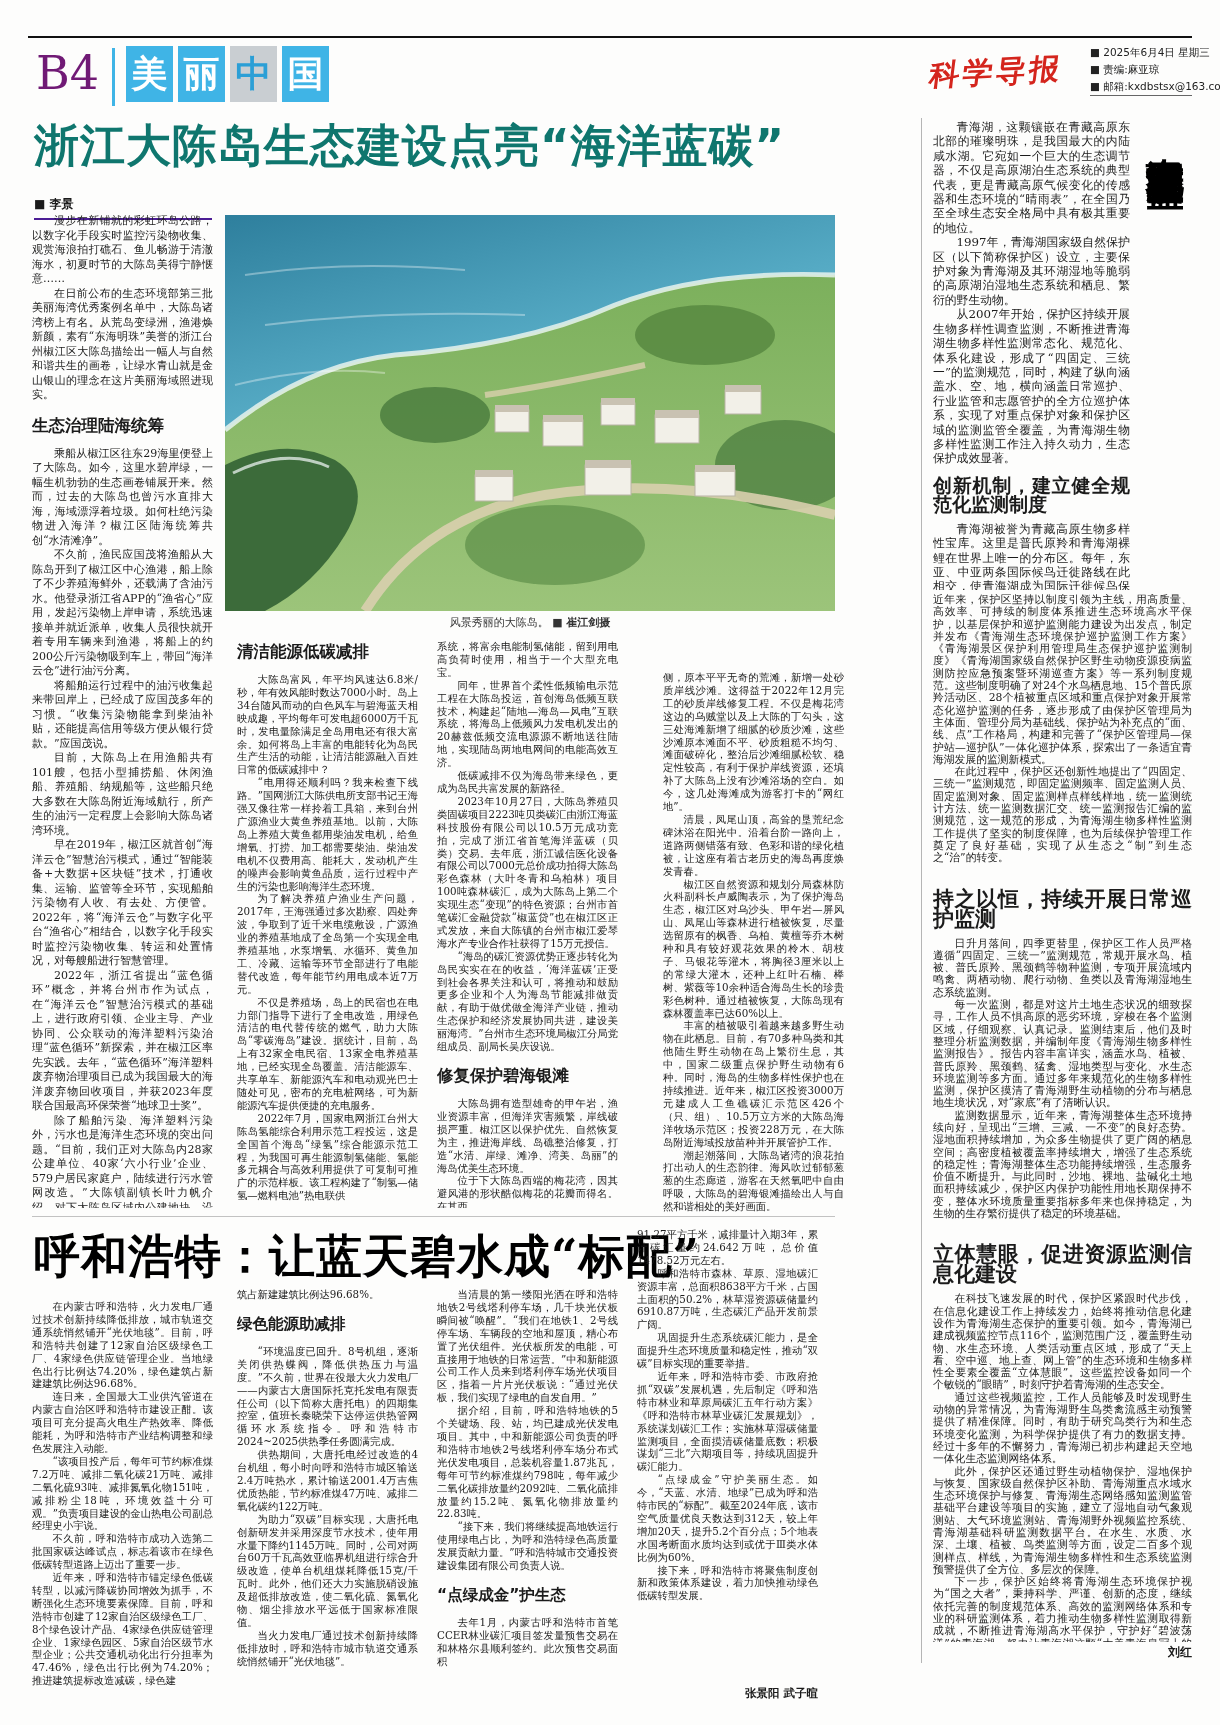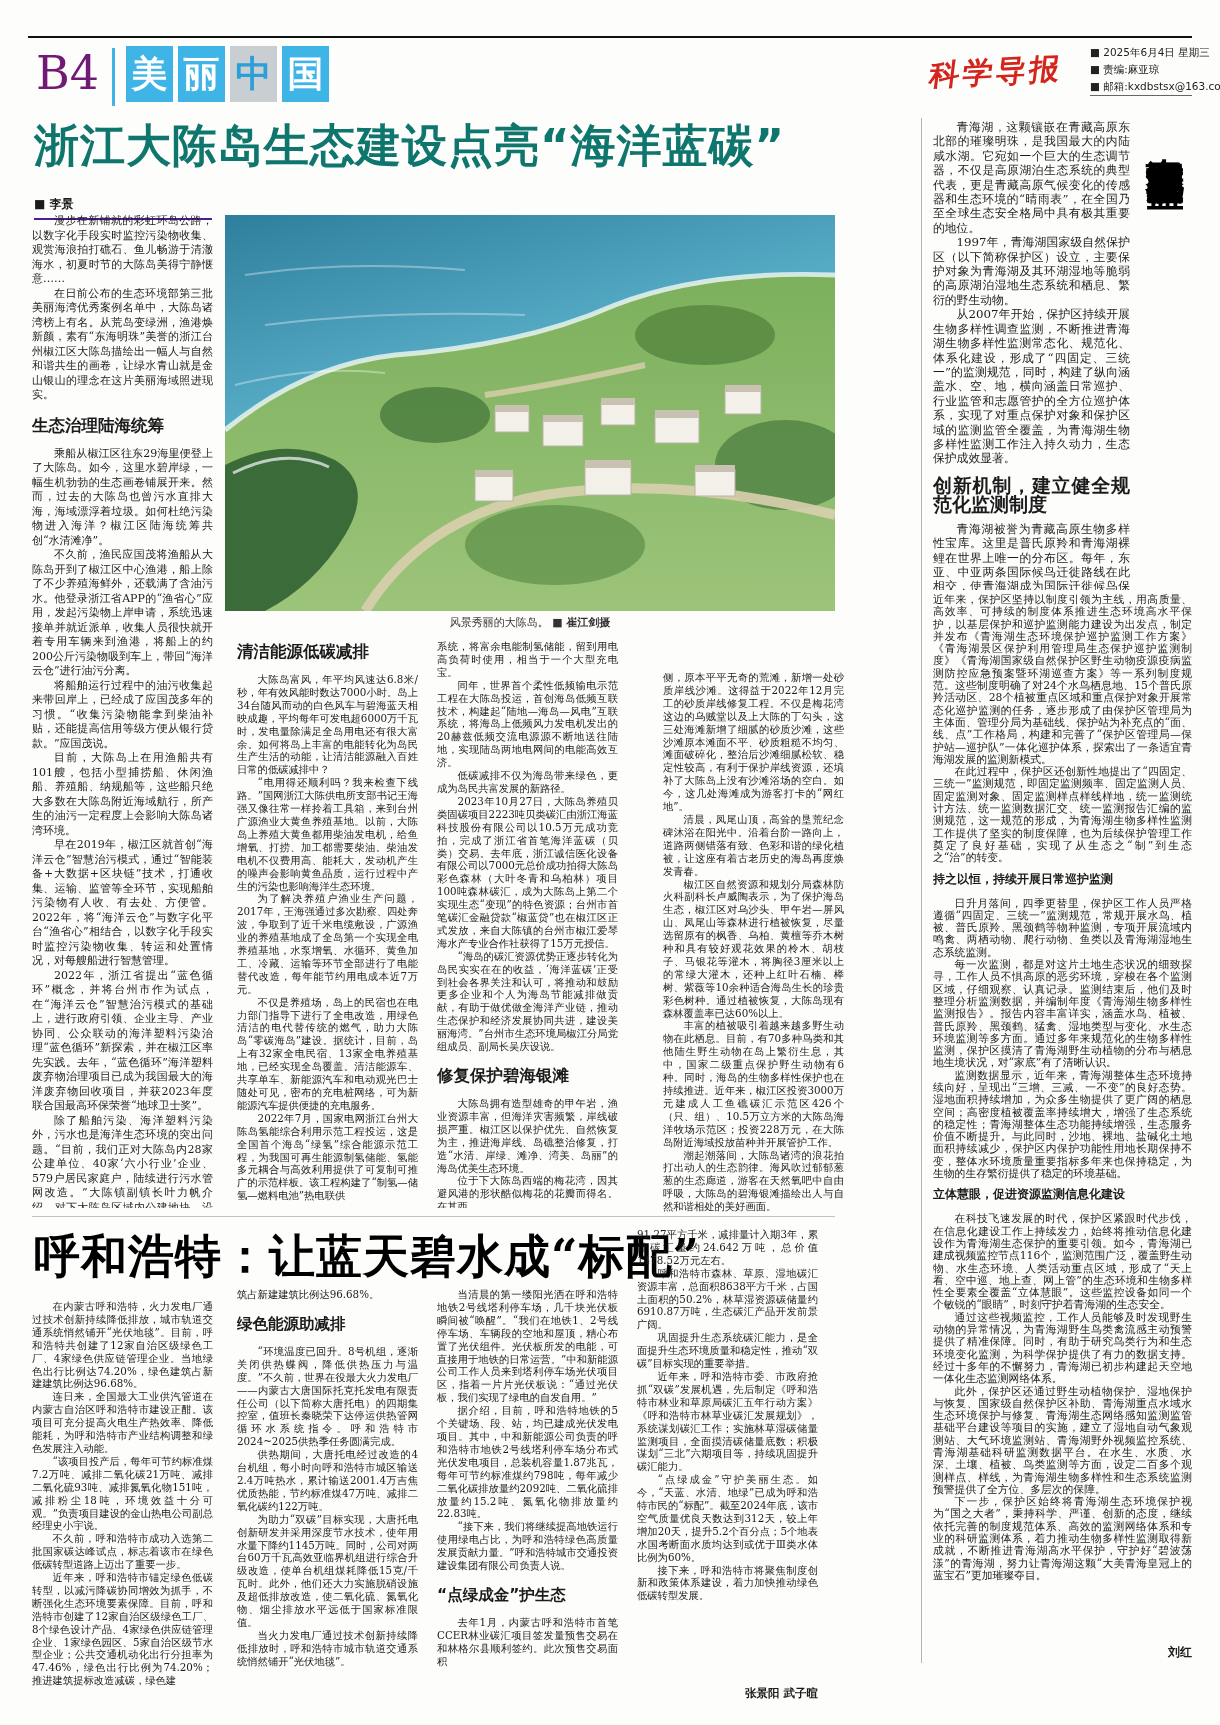--- a/index.html
+++ b/index.html
@@ -38,21 +38,21 @@
   .sub{font-weight:bold;font-size:16.5px;line-height:20px;margin:13px 0 11px;
        font-family:"DejaVu Sans",sans-serif;text-indent:0;}
   .col2 .sub:first-child,.col3 .sub:first-child{margin-top:2px;}
   
   .v-rule{left:921px;top:118px;width:1px;height:1545px;background:#b5b5b5;}
   .vhead{left:1136px;top:128px;height:470px;width:54px;writing-mode:vertical-rl;
          font-size:38px;font-weight:bold;font-family:"DejaVu Serif",serif;letter-spacing:1px;color:#000;}
   .q-intro{left:933px;top:120px;width:197px;height:470px;font-size:11.8px;line-height:14.4px;}
   .q-intro .sub{font-size:19px;line-height:19px;margin:10px 0 8px;}
   .q-wide{left:933px;top:594px;width:259px;height:1048px;font-size:10.8px;line-height:12.3px;}
-  .q-wide .sub{font-size:12px;margin:4px 0 9px;}
+  .q-wide .sub{font-size:21px;margin:24px 0 9px;}
   .q-author{left:933px;top:1644px;width:259px;text-align:right;font-weight:bold;font-size:12px;
             font-family:"DejaVu Sans",sans-serif;}
   
   .h-rule{left:32px;top:1216px;width:803px;height:1px;background:#c2c2c2;}
   .headline2{left:34px;top:1226px;width:600px;font-size:46px;font-weight:bold;letter-spacing:1px;
              font-family:"DejaVu Serif",serif;color:#000;white-space:nowrap;}
   .b-col1{left:32px;top:1300px;width:181px;height:408px;}
   .b-col2{left:237px;top:1288px;width:181px;height:420px;}
   .b-col3{left:437px;top:1288px;width:181px;height:420px;}
   .b-col4{left:637px;top:1228px;width:181px;height:452px;}

